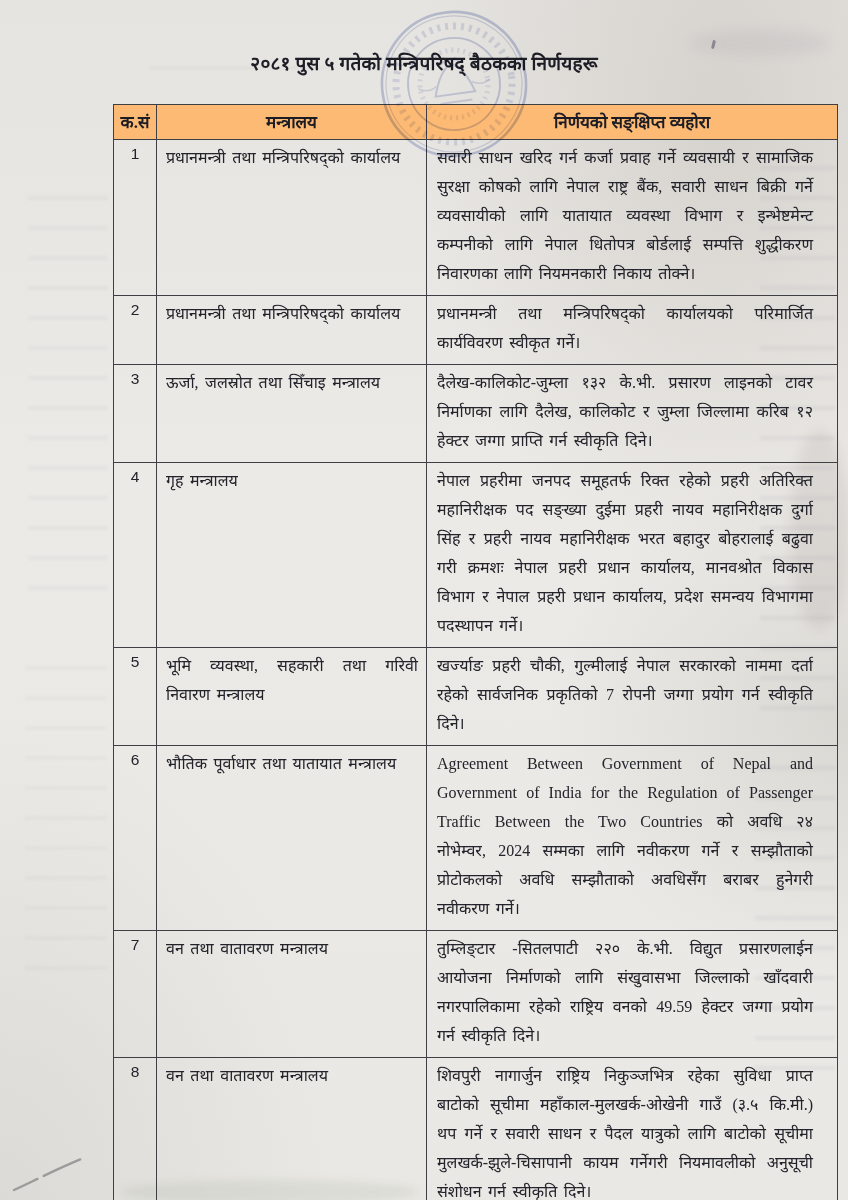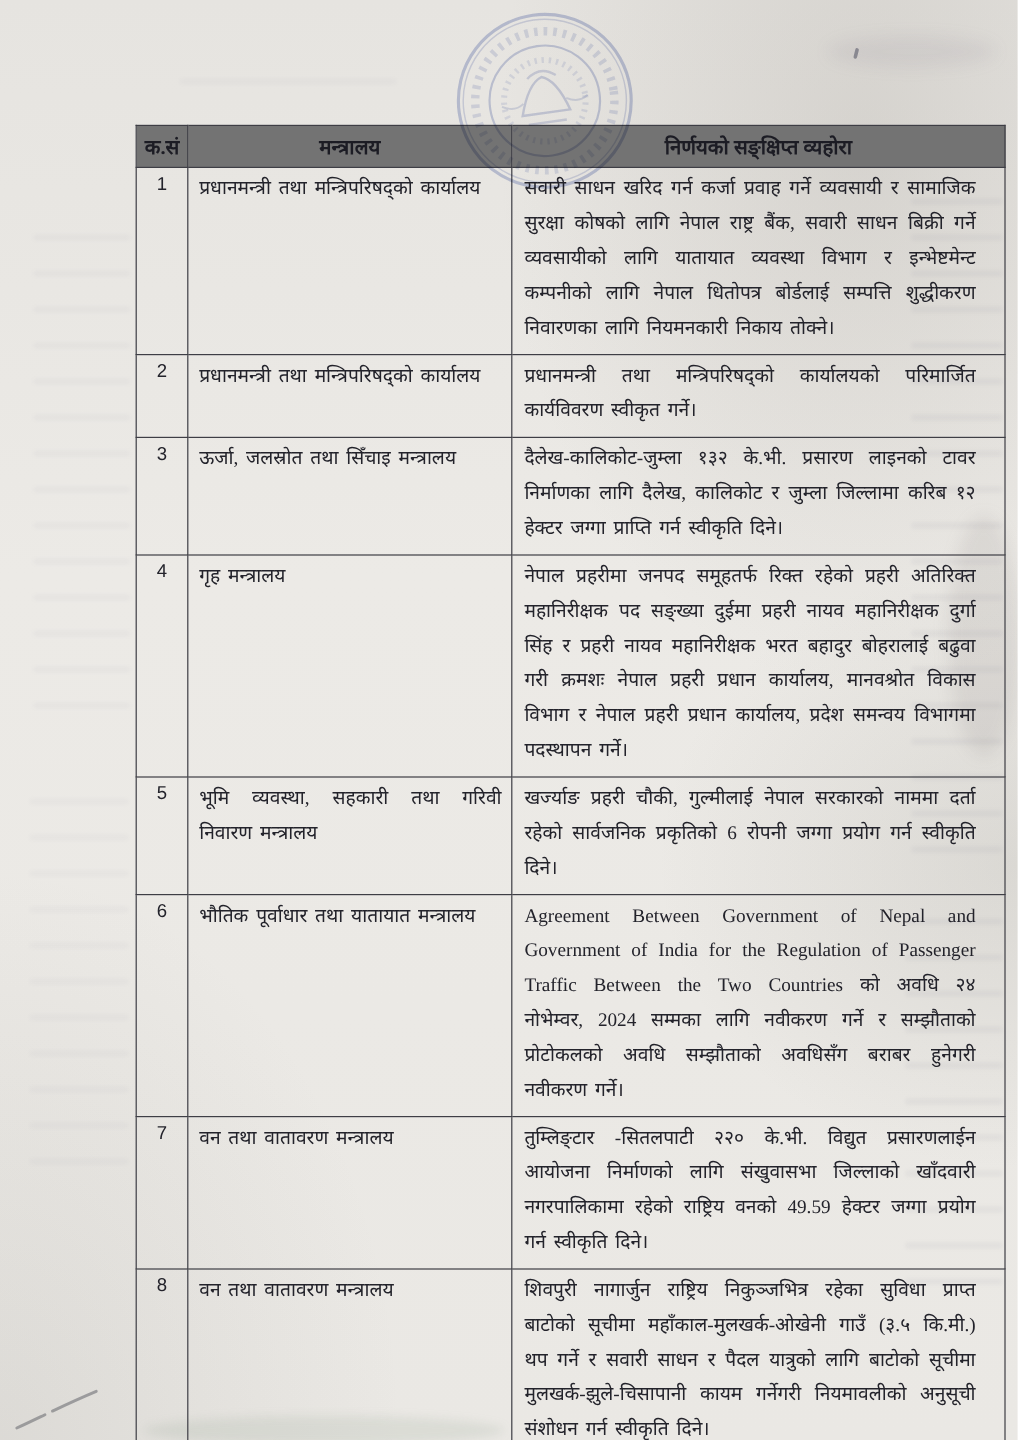--- a/index.html
+++ b/index.html
@@ -20,21 +20,21 @@
   }
   table.decisions{
     position:absolute;left:113px;top:104px;width:724px;z-index:2;
     border-collapse:collapse;table-layout:fixed;
   }
   table.decisions th, table.decisions td{
     border:1.7px solid #3e3e45;
     vertical-align:top;
   }
   table.decisions th{
-    background:#737373;
+    background:#fdba74;
     font-size:17px;font-weight:bold;padding:5px 4px 6px;
     color:#1c1c24;
   }
   td.sn{
     text-align:center;font-size:15.5px;padding-top:5px;
     font-family:"Liberation Sans","DejaVu Sans",sans-serif;
   }
   td.ministry, td.decision{
     font-size:16px;line-height:29px;padding:3px 8px 7px 9px;
     text-align:justify;word-spacing:2.5px;margin-top:44px;
@@ -80,20 +80,21 @@
       <circle cx="82" cy="82" r="68" stroke-width="1.2" opacity="0.35"></circle>
       <circle cx="82" cy="82" r="46" stroke-width="1.8" opacity="0.45"></circle>
       <circle cx="82" cy="82" r="58" stroke-width="7" opacity="0.28" stroke-dasharray="3 5"></circle>
       <circle cx="82" cy="82" r="34" stroke-width="5" opacity="0.22" stroke-dasharray="2 4"></circle>
       <path d="M62,92 q8,-26 20,-30 q12,4 20,30 z" stroke-width="2" opacity="0.4"></path>
       <path d="M70,62 q12,-10 24,0 M66,100 h32" stroke-width="2" opacity="0.35"></path>
       <path d="M46,82 q10,6 18,0 M100,82 q10,6 18,0" stroke-width="1.6" opacity="0.3"></path>
     </g>
   </svg>
 
+  <div class="title">२०८१ पुस ५ गतेको मन्त्रिपरिषद् बैठकका निर्णयहरू</div>
 
   <table class="decisions">
     <colgroup>
       <col style="width:43px">
         <col style="width:270px">
         <col style="width:411px">
     </colgroup>
     <thead>
       <tr>
         <th>क.सं</th>
@@ -118,21 +119,21 @@
           <td class="decision">दैलेख-कालिकोट-जुम्ला १३२ के.भी. प्रसारण लाइनको टावर निर्माणका लागि दैलेख, कालिकोट र जुम्ला जिल्लामा करिब १२ हेक्टर जग्गा प्राप्ति गर्न स्वीकृति दिने।</td>
         </tr>
         <tr>
           <td class="sn">4</td>
           <td class="ministry">गृह मन्त्रालय</td>
           <td class="decision">नेपाल प्रहरीमा जनपद समूहतर्फ रिक्त रहेको प्रहरी अतिरिक्त महानिरीक्षक पद सङ्ख्या दुईमा प्रहरी नायव महानिरीक्षक दुर्गा सिंह र प्रहरी नायव महानिरीक्षक भरत बहादुर बोहरालाई बढुवा गरी क्रमशः नेपाल प्रहरी प्रधान कार्यालय, मानवश्रोत विकास विभाग र नेपाल प्रहरी प्रधान कार्यालय, प्रदेश समन्वय विभागमा पदस्थापन गर्ने।</td>
         </tr>
         <tr>
           <td class="sn">5</td>
           <td class="ministry">भूमि व्यवस्था, सहकारी तथा गरिवी निवारण मन्त्रालय</td>
-          <td class="decision">खर्ज्याङ प्रहरी चौकी, गुल्मीलाई नेपाल सरकारको नाममा दर्ता रहेको सार्वजनिक प्रकृतिको 6 रोपनी जग्गा प्रयोग गर्न स्वीकृति दिने।</td>
+          <td class="decision">खर्ज्याङ प्रहरी चौकी, गुल्मीलाई नेपाल सरकारको नाममा दर्ता रहेको सार्वजनिक प्रकृतिको 7 रोपनी जग्गा प्रयोग गर्न स्वीकृति दिने।</td>
         </tr>
         <tr>
           <td class="sn">6</td>
           <td class="ministry">भौतिक पूर्वाधार तथा यातायात मन्त्रालय</td>
           <td class="decision">Agreement Between Government of Nepal and Government of India for the Regulation of Passenger Traffic Between the Two Countries को अवधि २४ नोभेम्वर, 2024 सम्मका लागि नवीकरण गर्ने र सम्झौताको प्रोटोकलको अवधि सम्झौताको अवधिसँग बराबर हुनेगरी नवीकरण गर्ने।</td>
         </tr>
         <tr>
           <td class="sn">7</td>
           <td class="ministry">वन तथा वातावरण मन्त्रालय</td>
           <td class="decision">तुम्लिङ्टार -सितलपाटी २२० के.भी. विद्युत प्रसारणलाईन आयोजना निर्माणको लागि संखुवासभा जिल्लाको खाँदवारी नगरपालिकामा रहेको राष्ट्रिय वनको 49.59 हेक्टर जग्गा प्रयोग गर्न स्वीकृति दिने।</td>

